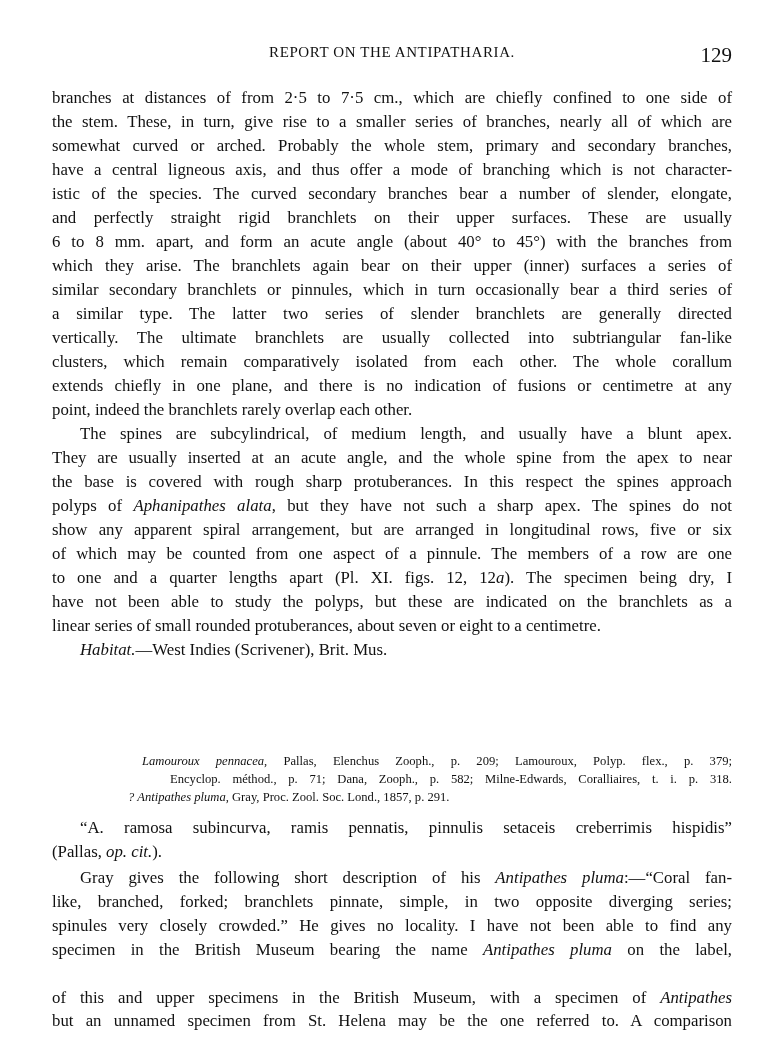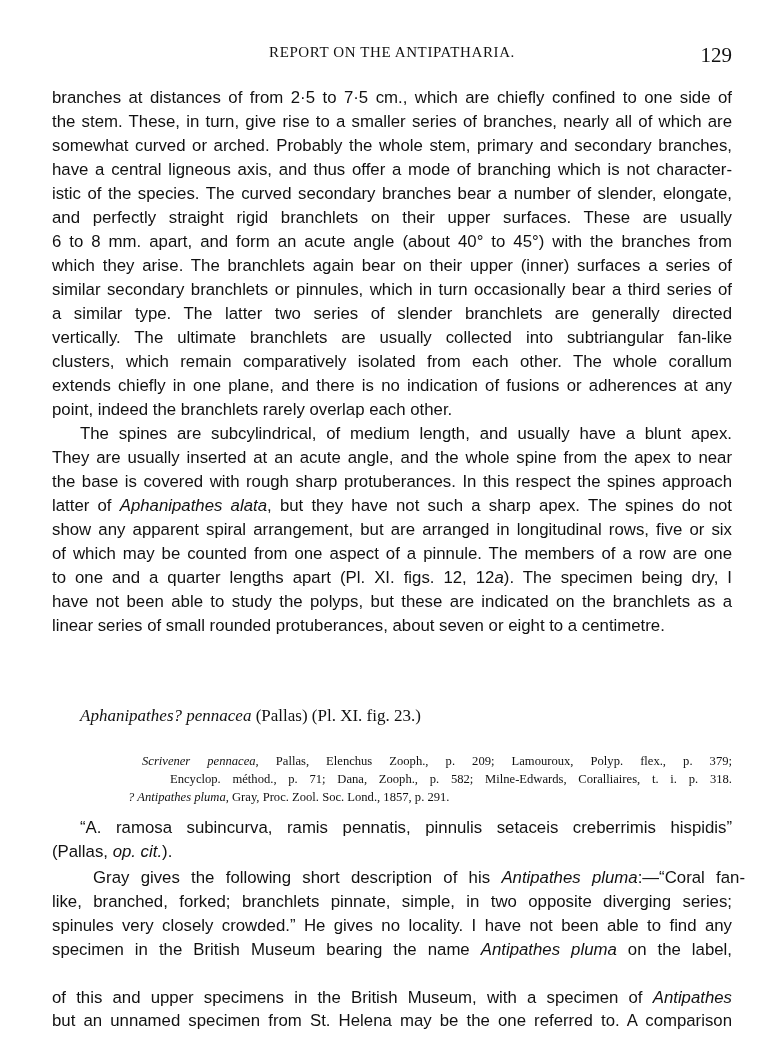--- a/index.html
+++ b/index.html
@@ -4,21 +4,21 @@
   <style>
     html, body { margin: 0; padding: 0; background: #ffffff; }
     body { width: 776px; height: 1050px; position: relative; overflow: hidden;
            font-family: "DejaVu Serif", "Liberation Serif", serif; color: #111; }
     .page { position: absolute; left: 0; top: 0; width: 776px; height: 1050px; }
     .header { position: absolute; top: 44px; left: 52px; width: 680px; height: 24px; }
     .running-head { position: absolute; left: 0; right: 0; text-align: center;
                     font-family: "Liberation Serif", serif; font-size: 15px; letter-spacing: 0.6px; }
     .page-num { position: absolute; right: 0; top: -1px; font-family: "Liberation Serif", serif; font-size: 21px; }
     .line { position: absolute; left: 52px; width: 680px; white-space: nowrap;
-            font-family: Liberation Sans, sans-serif; font-size: 16.8px; line-height: 24px;
+            font-family: Liberation Serif, serif; font-size: 16.8px; line-height: 24px;
             text-align: justify; text-align-last: justify; overflow: visible; }
     .line.last { text-align-last: left; }
     .line.indent { left: 80px; width: 652px; }
     .ital { font-style: italic; }
     .species-title { position: absolute; left: 80px; top: 706px; font-family: "Liberation Serif", serif;
                      font-size: 17px; white-space: nowrap; }
     .syn { position: absolute; font-family: "Liberation Serif", serif; font-size: 12.6px; line-height: 18px;
            white-space: nowrap; }
   </style>
 </head>
@@ -37,52 +37,52 @@
     <div class="line" style="top: 134px; white-space: nowrap;">somewhat curved or arched.  Probably the whole stem, primary and secondary branches,</div>
     <div class="line" style="top: 158px; white-space: nowrap;">have a central ligneous axis, and thus offer a mode of branching which is not character-</div>
     <div class="line" style="top: 182px; white-space: nowrap;">istic of the species.  The curved secondary branches bear a number of slender, elongate,</div>
     <div class="line" style="top: 206px; white-space: nowrap;">and perfectly straight rigid branchlets on their upper surfaces.  These are usually</div>
     <div class="line" style="top: 230px; white-space: nowrap;">6 to 8 mm. apart, and form an acute angle (about 40° to 45°) with the branches from</div>
     <div class="line" style="top: 254px; white-space: nowrap;">which they arise.  The branchlets again bear on their upper (inner) surfaces a series of</div>
     <div class="line" style="top: 278px; white-space: nowrap;">similar secondary branchlets or pinnules, which in turn occasionally bear a third series of</div>
     <div class="line" style="top: 302px; white-space: nowrap;">a similar type.  The latter two series of slender branchlets are generally directed</div>
     <div class="line" style="top: 326px; white-space: nowrap;">vertically.  The ultimate branchlets are usually collected into subtriangular fan-like</div>
     <div class="line" style="top: 350px; white-space: nowrap;">clusters, which remain comparatively isolated from each other.  The whole corallum</div>
-    <div class="line" style="top: 374px; white-space: nowrap;">extends chiefly in one plane, and there is no indication of fusions or adherences at any</div>
+    <div class="line" style="top: 374px; white-space: nowrap;">extends chiefly in one plane, and there is no indication of fusions or centimetre at any</div>
     <div class="line last" style="top: 398px; white-space: nowrap;">point, indeed the branchlets rarely overlap each other.</div>
   </div>
 
   <div>
     <div class="line indent" style="top: 422px; white-space: nowrap;">The spines are subcylindrical, of medium length, and usually have a blunt apex.</div>
     <div class="line" style="top: 446px; white-space: nowrap;">They are usually inserted at an acute angle, and the whole spine from the apex to near</div>
     <div class="line" style="top: 470px; white-space: nowrap;">the base is covered with rough sharp protuberances.  In this respect the spines approach</div>
-    <div class="line" style="top: 494px; white-space: nowrap;"><span>latter of </span><span class="ital">Aphanipathes alata</span><span>, but they have not such a sharp apex.  The spines do not</span></div>
+    <div class="line" style="top: 494px; white-space: nowrap;"><span>polyps of </span><span class="ital">Aphanipathes alata</span><span>, but they have not such a sharp apex.  The spines do not</span></div>
     <div class="line" style="top: 518px; white-space: nowrap;">show any apparent spiral arrangement, but are arranged in longitudinal rows, five or six</div>
     <div class="line" style="top: 542px; white-space: nowrap;">of which may be counted from one aspect of a pinnule.  The members of a row are one</div>
     <div class="line" style="top: 566px; white-space: nowrap;"><span>to one and a quarter lengths apart (Pl. XI. figs. 12, 12</span><span class="ital">a</span><span>).  The specimen being dry, I</span></div>
     <div class="line" style="top: 590px; white-space: nowrap;">have not been able to study the polyps, but these are indicated on the branchlets as a</div>
     <div class="line last" style="top: 614px; white-space: nowrap;">linear series of small rounded protuberances, about seven or eight to a centimetre.</div>
   </div>
 
+  <div class="line indent last" style="top: 638px; white-space: nowrap;"><span class="ital">Habitat.</span><span>—West Indies (Scrivener), Brit. Mus.</span></div>
 
-  <div class="species-title"><span class="ital">Aphanipathes? pennacea</span><span> (Pallas) (Pl. XI. fig. 23.)</span></div>
 
   <div>
-    <div class="syn" style="left: 142px; top: 752px; width: 590px; text-align: justify; text-align-last: justify; white-space: nowrap;"><span class="ital">Scrivener pennacea</span><span>, Pallas, Elenchus Zooph., p. 209; Lamouroux, Polyp. flex., p. 379;</span></div>
+    <div class="syn" style="left: 142px; top: 752px; width: 590px; text-align: justify; text-align-last: justify; white-space: nowrap;"><span class="ital">Lamouroux pennacea</span><span>, Pallas, Elenchus Zooph., p. 209; Lamouroux, Polyp. flex., p. 379;</span></div>
     <div class="syn" style="left: 170px; top: 770px; width: 562px; text-align: justify; text-align-last: justify; white-space: nowrap;">Encyclop. méthod., p. 71; Dana, Zooph., p. 582; Milne-Edwards, Coralliaires, t. i. p. 318.</div>
     <div class="syn" style="left: 128px; top: 788px; white-space: nowrap; text-align: center;"><span class="ital">? Antipathes pluma</span><span>, Gray, Proc. Zool. Soc. Lond., 1857, p. 291.</span></div>
   </div>
 
   <div>
     <div class="line indent" style="top: 816px; white-space: nowrap;">“A. ramosa subincurva, ramis pennatis, pinnulis setaceis creberrimis hispidis”</div>
     <div class="line last" style="top: 840px; white-space: nowrap;"><span>(Pallas, </span><span class="ital">op. cit.</span><span>).</span></div>
   </div>
 
   <div>
-    <div class="line indent" style="top: 866px; white-space: nowrap; margin-left: 13px;"><span>Gray gives the following short description of his </span><span class="ital">Antipathes pluma</span><span>:—“Coral fan-</span></div>
+    <div class="line indent" style="top: 866px; white-space: nowrap;"><span>Gray gives the following short description of his </span><span class="ital">Antipathes pluma</span><span>:—“Coral fan-</span></div>
     <div class="line" style="top: 890px; white-space: nowrap;">like, branched, forked; branchlets pinnate, simple, in two opposite diverging series;</div>
     <div class="line" style="top: 914px; white-space: nowrap;">spinules very closely crowded.”  He gives no locality.  I have not been able to find any</div>
     <div class="line" style="top: 938px; white-space: nowrap;"><span>specimen in the British Museum bearing the name </span><span class="ital">Antipathes pluma</span><span> on the label,</span></div>
     <div class="line" style="top: 962px; white-space: nowrap; margin-top: 47px;">but an unnamed specimen from St. Helena may be the one referred to.  A comparison</div>
     <div class="line" style="top: 986px; white-space: nowrap;"><span>of this and upper specimens in the British Museum, with a specimen of </span><span class="ital">Antipathes</span></div>
   </div>
 
 </div>
 
 </body></html>

